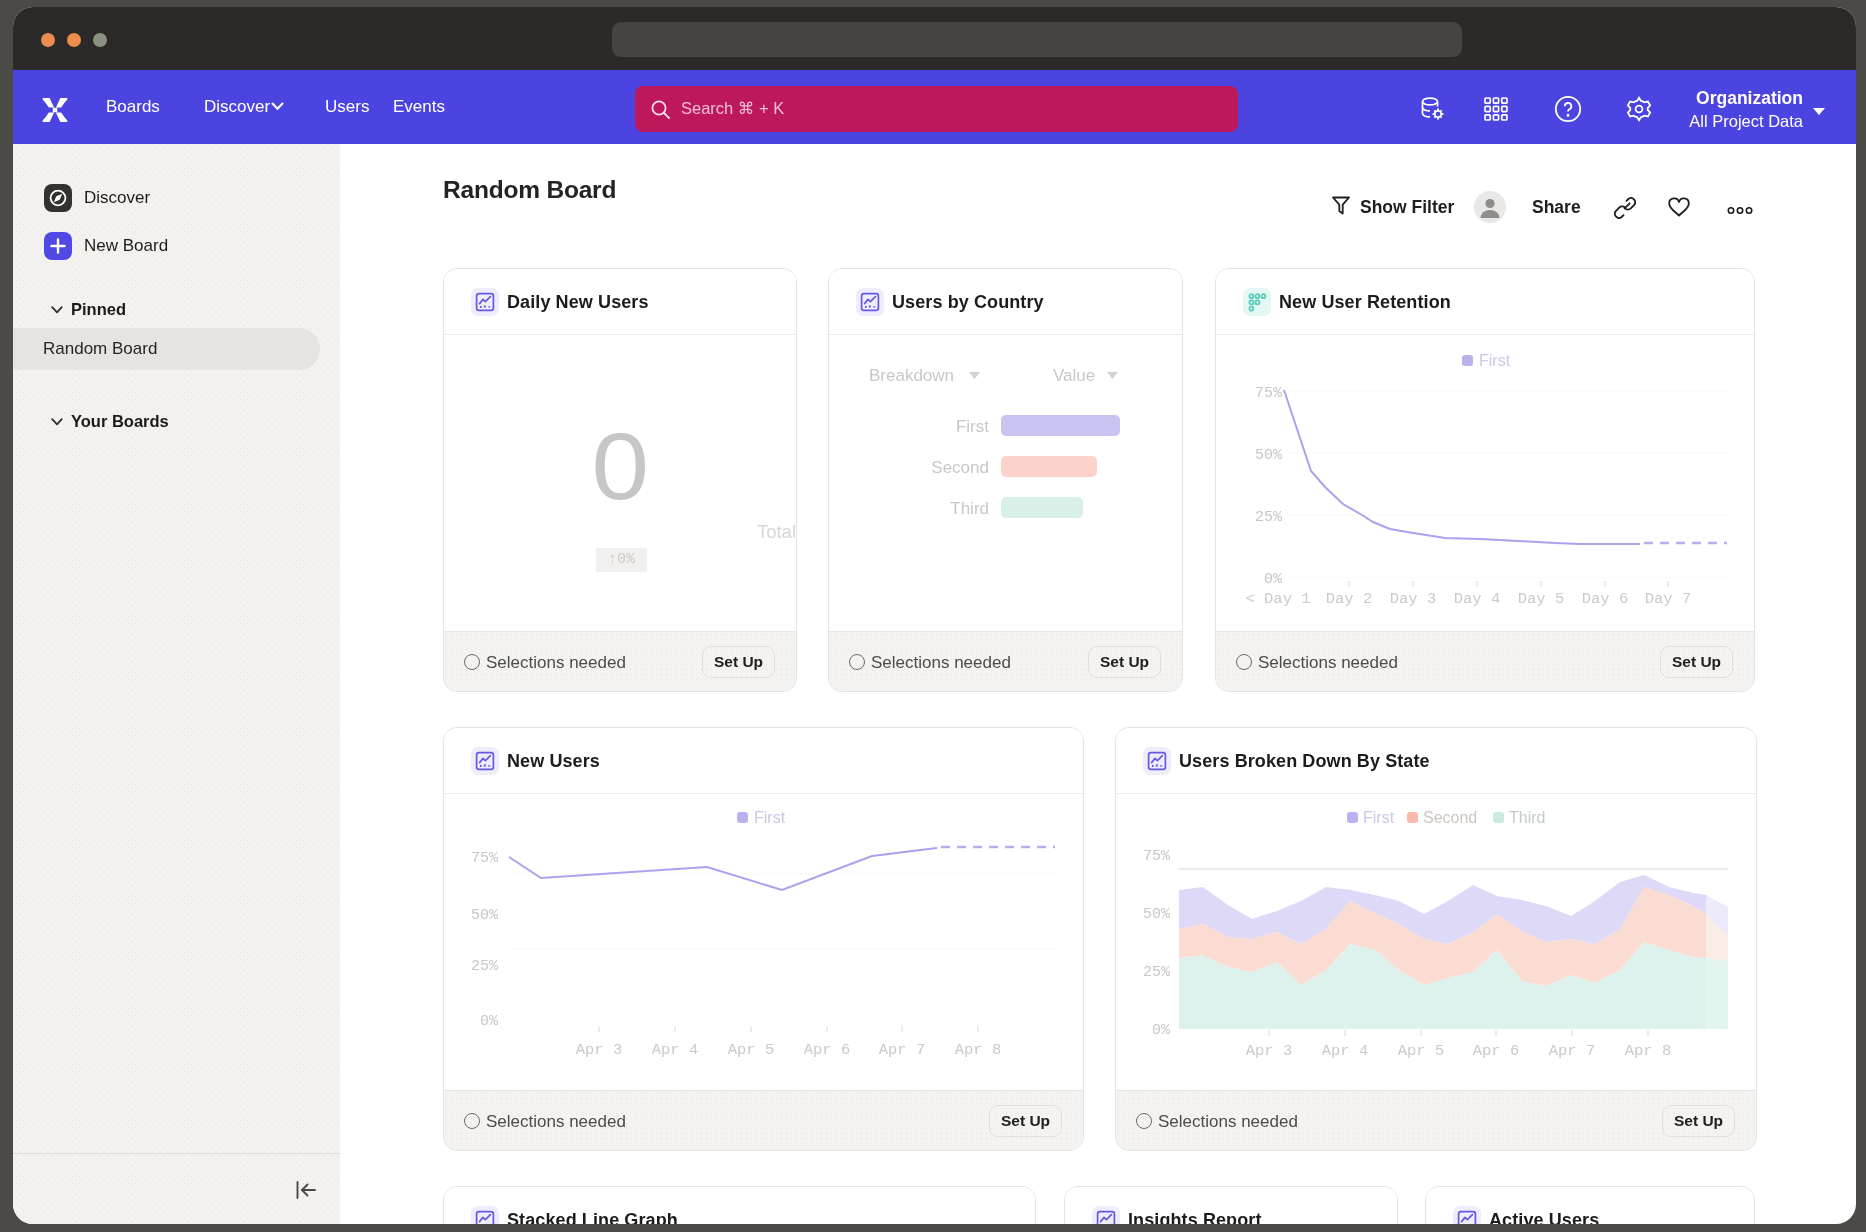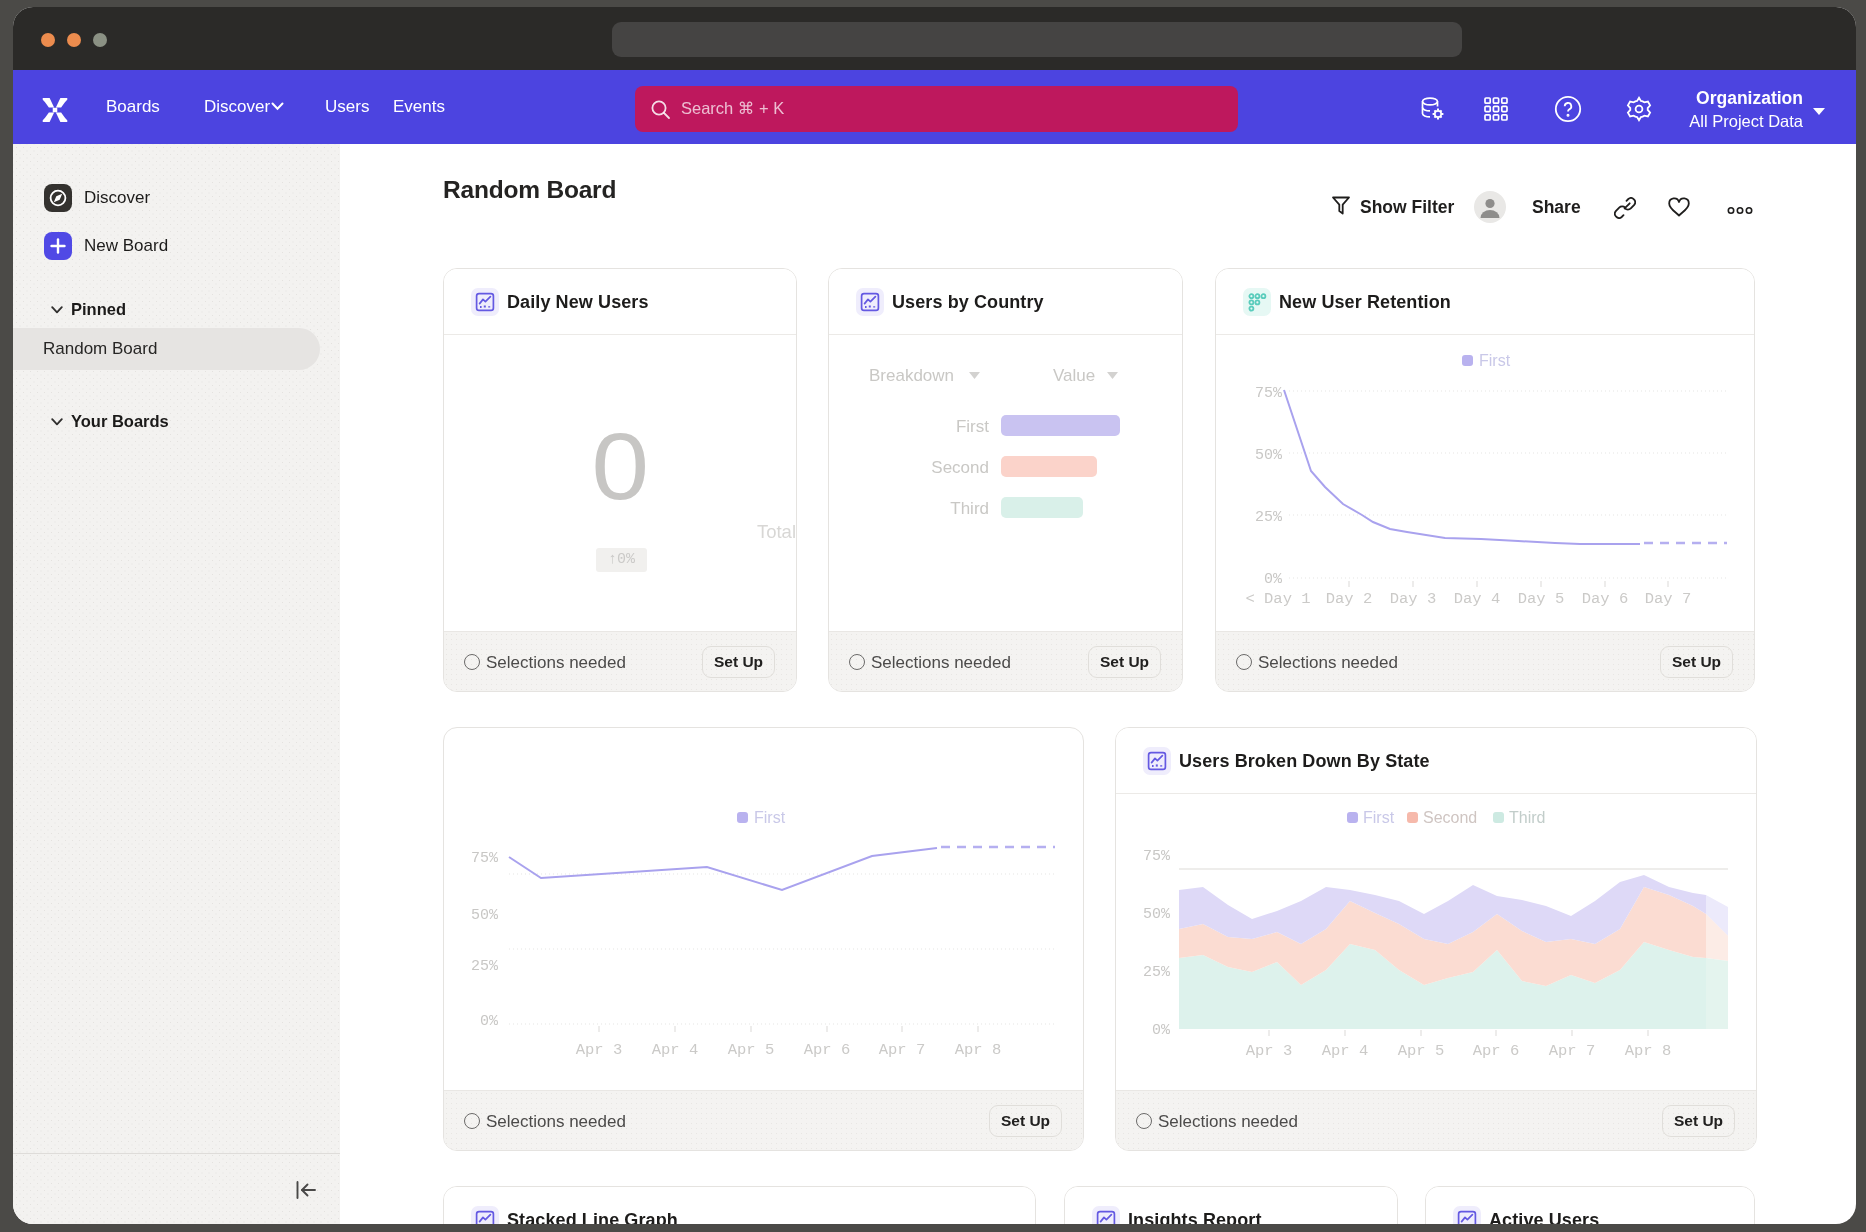--- a/index.html
+++ b/index.html
@@ -273,20 +273,30 @@
       </g>
     </svg>
     <div class="cfoot">
       <div class="selring"></div>
         <div class="seltext">Selections needed</div>
       <div class="setup">Set Up</div>
     </div>
   </div>
   
   <div class="card" style="left:430px;top:720px;width:641px;height:424px">
+    <div class="chead">
+      <div class="cicon"><svg width="28" height="28" viewBox="0 0 28 28" fill="none" stroke="#6459e2" stroke-width="1.7">
+            <rect x="5.6" y="5.6" width="16.8" height="16.8" rx="2.4"></rect>
+            <polyline points="8.6,15.6 12,11.4 14.4,13.6 19.4,8.6" stroke-linecap="round" stroke-linejoin="round"></polyline>
+            <line x1="9" y1="19.1" x2="10.6" y2="19.1" stroke-width="2"></line>
+            <line x1="13.8" y1="17.4" x2="13.8" y2="19.6" stroke-width="2"></line>
+            <line x1="18.2" y1="18.2" x2="18.2" y2="19.6" stroke-width="2"></line>
+          </svg></div>
+      <div class="ctitle">New Users</div>
+    </div>
     <svg style="position:absolute;left:0;top:66px" width="639" height="290" viewBox="0 0 639 290">
       <rect x="293" y="18" width="11" height="11" rx="3" fill="#b9b2ef"></rect>
       <text x="310" y="29" font-size="16" fill="#c9c8e8">First</text>
       <g font-size="15" fill="#c8c7c5" text-anchor="end" font-family="Liberation Mono,monospace">
         <text x="54" y="68">75%</text>
           <text x="54" y="125">50%</text>
           <text x="54" y="176">25%</text>
           <text x="54" y="231">0%</text>
       </g>
       <g stroke="#e6e5e3" stroke-width="1.2" stroke-dasharray="1 3">

